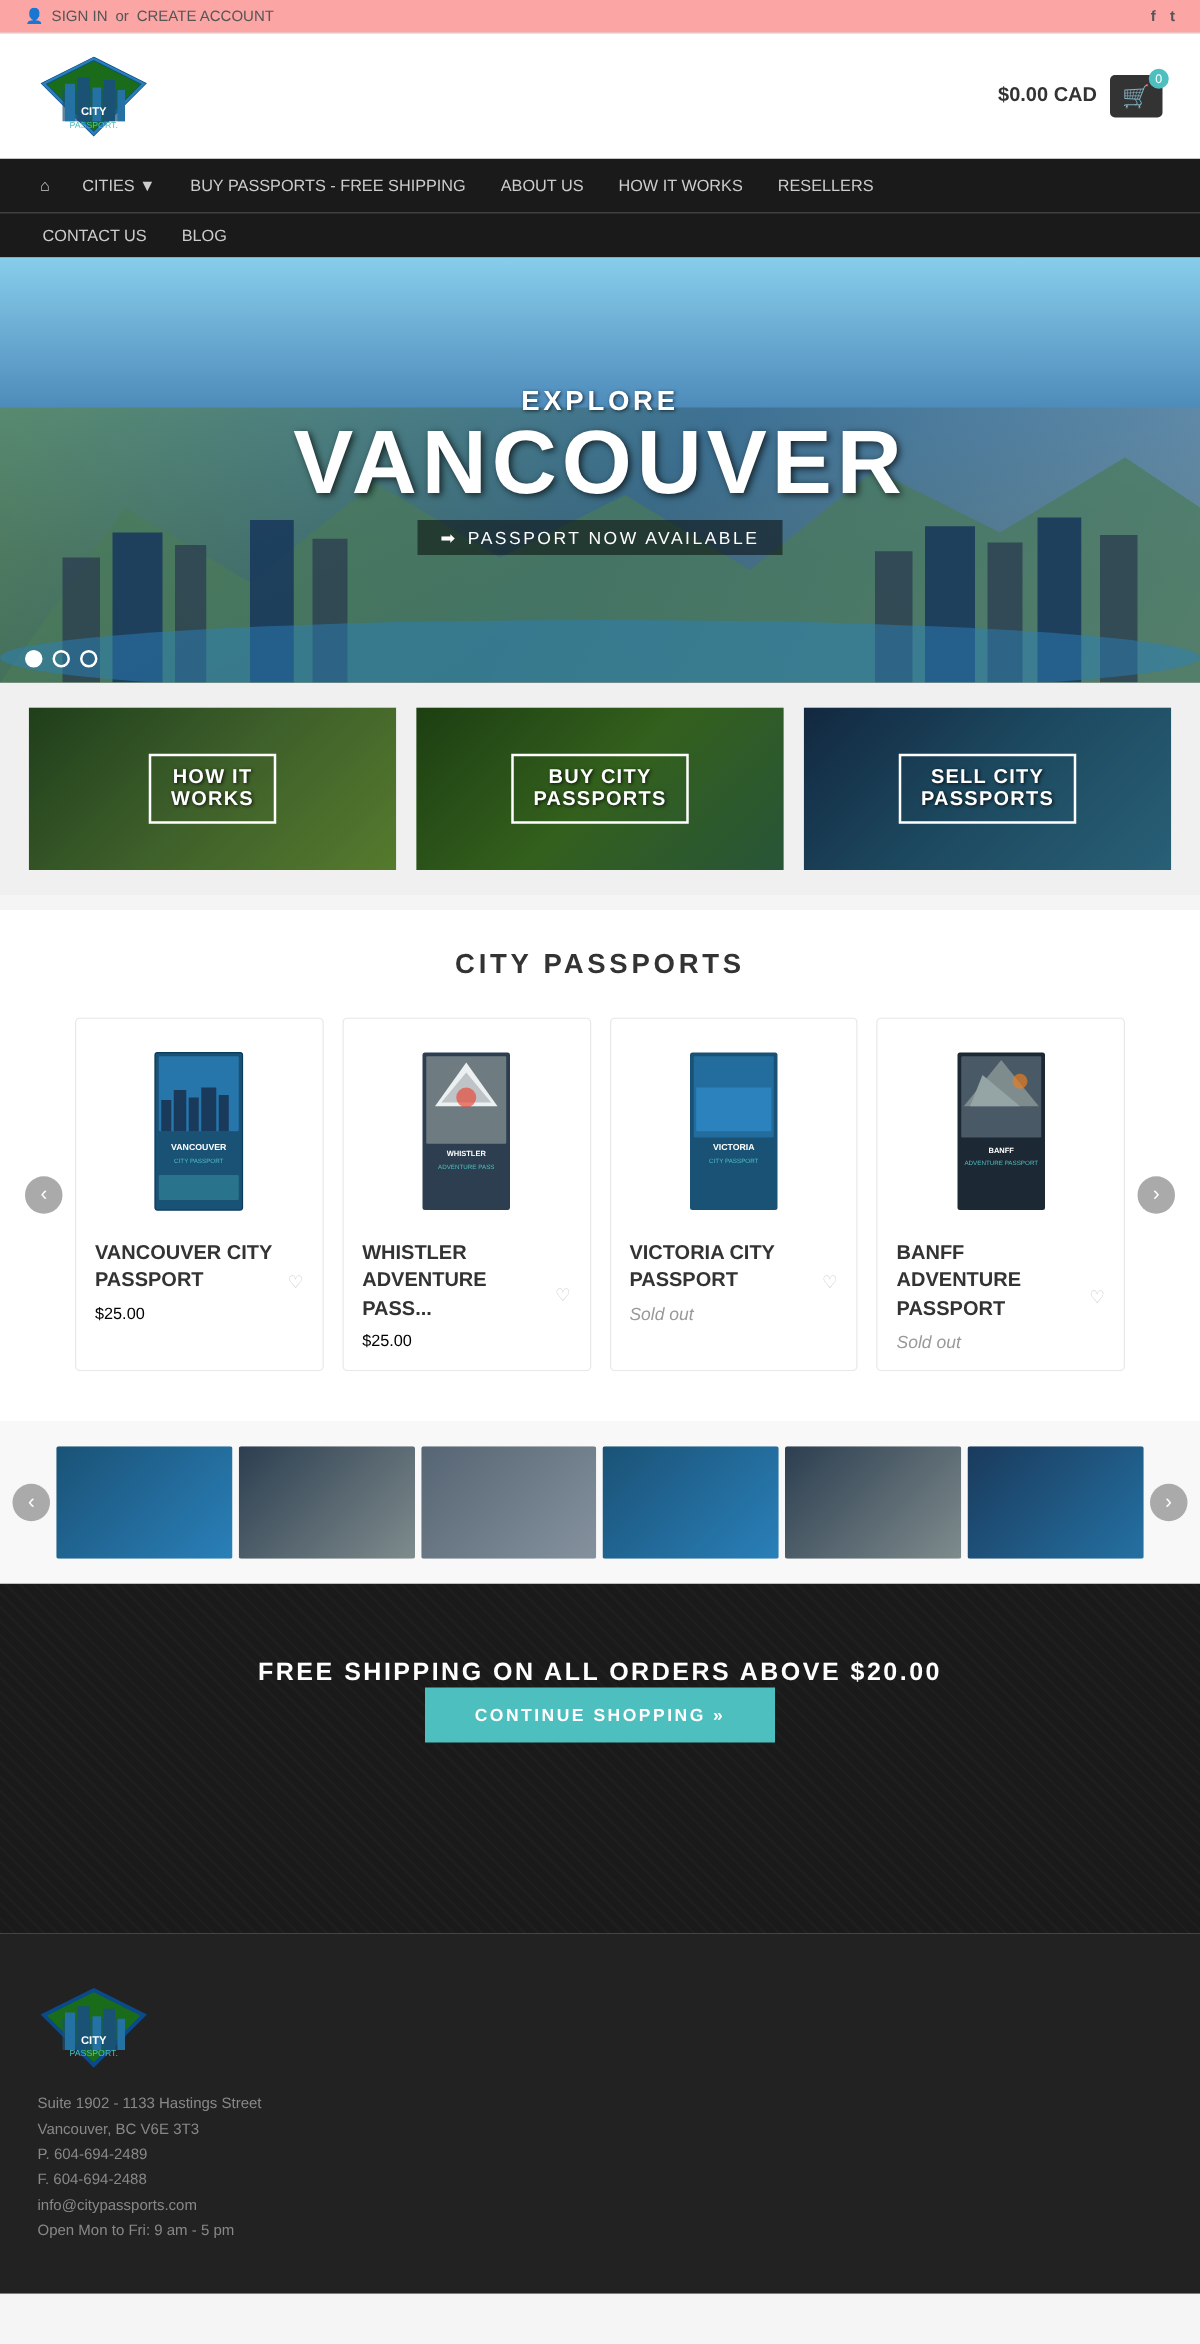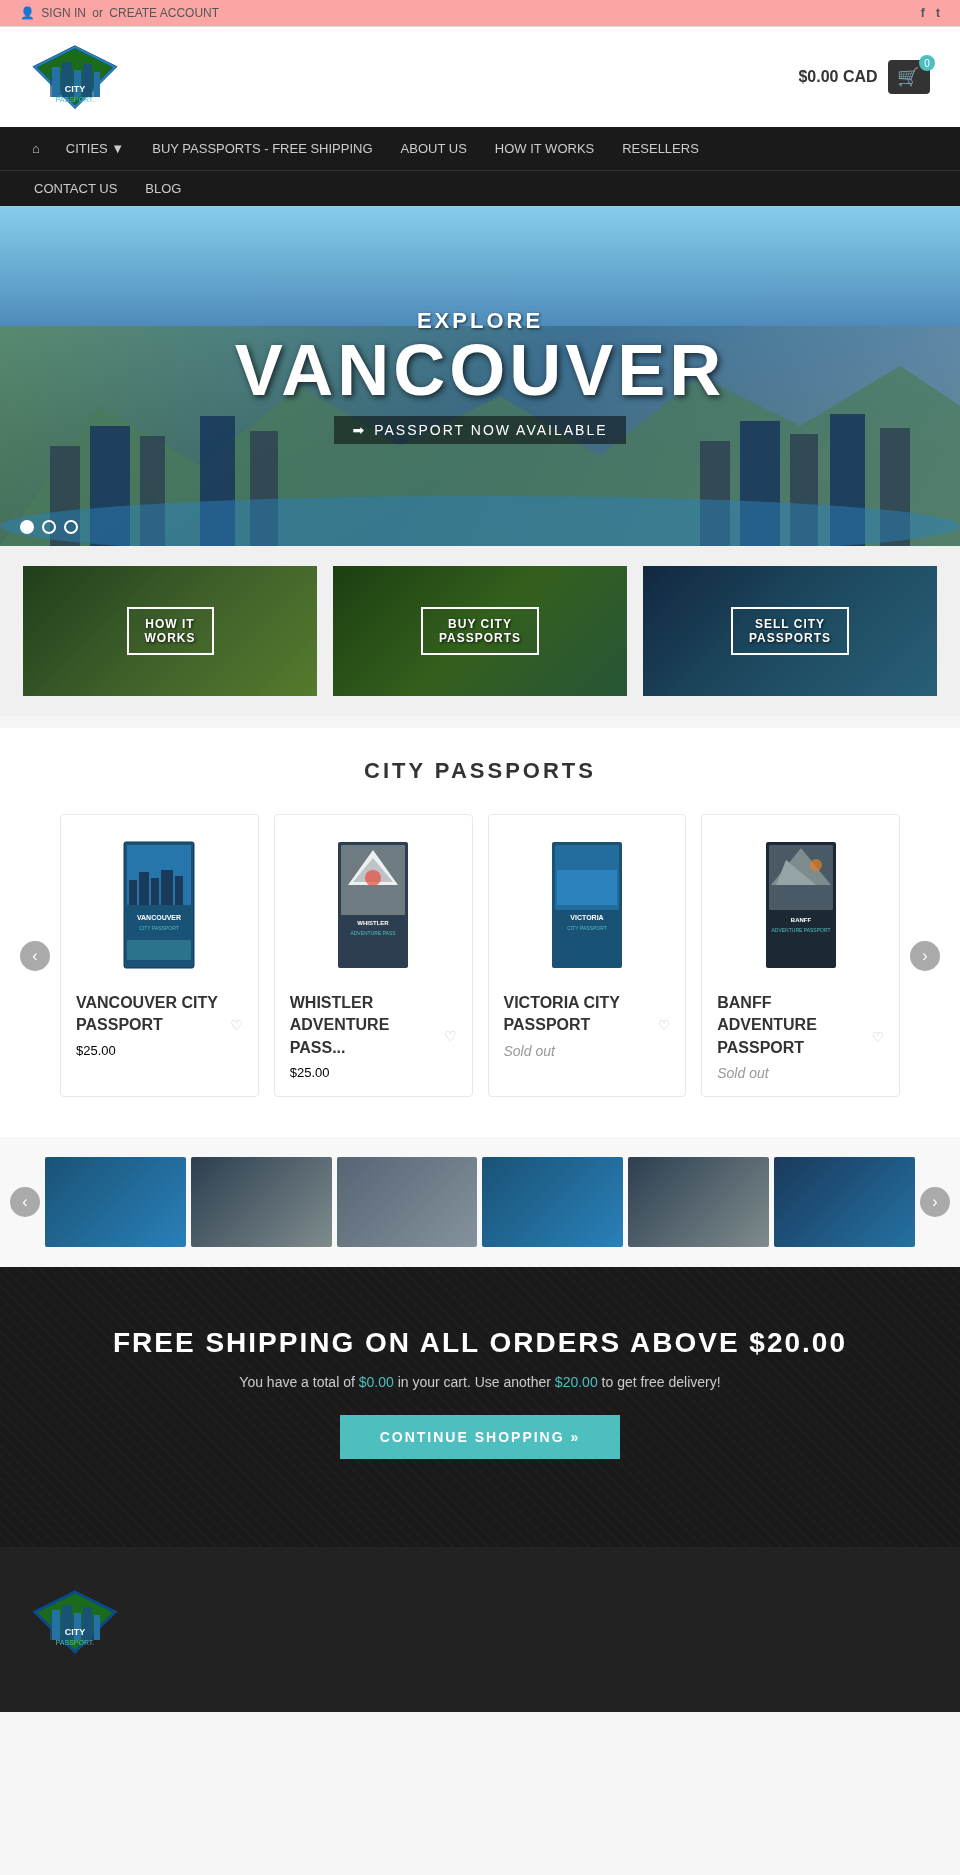--- a/index.html
+++ b/index.html
@@ -151,21 +151,21 @@
     .feature-card-overlay {
       position: absolute;
       inset: 0;
       background: rgba(0,0,0,0.3);
       display: flex;
       align-items: center;
       justify-content: center;
     }
     .feature-card-label {
       color: #fff;
-      font-size: 12px;
+      font-size: 16px;
       font-weight: bold;
       text-align: center;
       letter-spacing: 1px;
       border: 2px solid #fff;
       padding: 8px 16px;
       text-shadow: 1px 1px 3px rgba(0,0,0,0.8);
     }
 
     
     .section-title {
@@ -269,25 +269,24 @@
         rgba(255,255,255,0.02) 2px,
         transparent 2px,
         transparent 8px
       );
       padding: 60px 20px;
       text-align: center;
       color: #fff;
       min-height: 280px;
     }
     .shipping-title {
-      font-size: 28px;
+      font-size: 20px;
       font-weight: bold;
       letter-spacing: 2px;
       color: #fff;
-      margin-bottom: 15px;
     }
     .shipping-desc { font-size: 14px; color: #ccc; margin-bottom: 25px; }
     .shipping-desc a { color: #4dbfbf; }
     .continue-btn {
       background: #4dbfbf;
       color: #fff;
       border: none;
       padding: 14px 40px;
       font-size: 14px;
       font-weight: bold;
@@ -549,33 +548,38 @@
     <div style="background: linear-gradient(135deg, #2c3e50, #7f8c8d); height:100%;"></div>
   </div>
   <div class="thumb-item">
     <div style="background: linear-gradient(135deg, #1a3a5c, #2471a3); height:100%;"></div>
   </div>
   <button class="next-btn">›</button>
 </div>
 
 <div class="shipping-banner">
   <div class="shipping-title">FREE SHIPPING ON ALL ORDERS ABOVE $20.00</div>
-  <p class="shipping-desc">
-    <span>You have a total of </span><a style="color:#4dbfbf;">$0.00</a><span> in your cart. Use another </span><a style="color:#4dbfbf;">$20.00</a><span> to get free delivery!</span>
-  </p>
   <button class="continue-btn">CONTINUE SHOPPING »</button>
 </div>
 
 <footer>
   <div class="footer-logo">
     <svg viewBox="0 0 90 70" xmlns="http://www.w3.org/2000/svg" width="90" height="70">
       <polygon points="45,5 85,25 45,65 5,25" fill="#1a6b1a" stroke="#0a4a8a" stroke-width="3"></polygon>
       <rect x="20" y="28" width="50" height="25" fill="#1a5276" opacity="0.7"></rect>
       <rect x="22" y="23" width="8" height="30" fill="#2471a3"></rect>
       <rect x="32" y="18" width="10" height="35" fill="#1a5276"></rect>
       <rect x="44" y="26" width="7" height="27" fill="#2471a3"></rect>
       <rect x="53" y="20" width="9" height="33" fill="#1a5276"></rect>
       <rect x="64" y="28" width="6" height="25" fill="#2471a3"></rect>
       <text x="45" y="48" text-anchor="middle" font-size="9" font-weight="bold" fill="#fff" font-family="Arial">CITY</text>
       <text x="45" y="58" text-anchor="middle" font-size="7" fill="#4dbfbf" font-family="Arial">PASSPORT.</text>
     </svg>
   </div>
+  <div class="footer-addr">
+    Suite 1902 - 1133 Hastings Street<br>
+    Vancouver, BC V6E 3T3<br>
+    P. 604-694-2489<br>
+    F. 604-694-2488<br>
+    info@citypassports.com<br>
+    Open Mon to Fri: 9 am - 5 pm
+  </div>
 </footer>
 
 </body></html>

